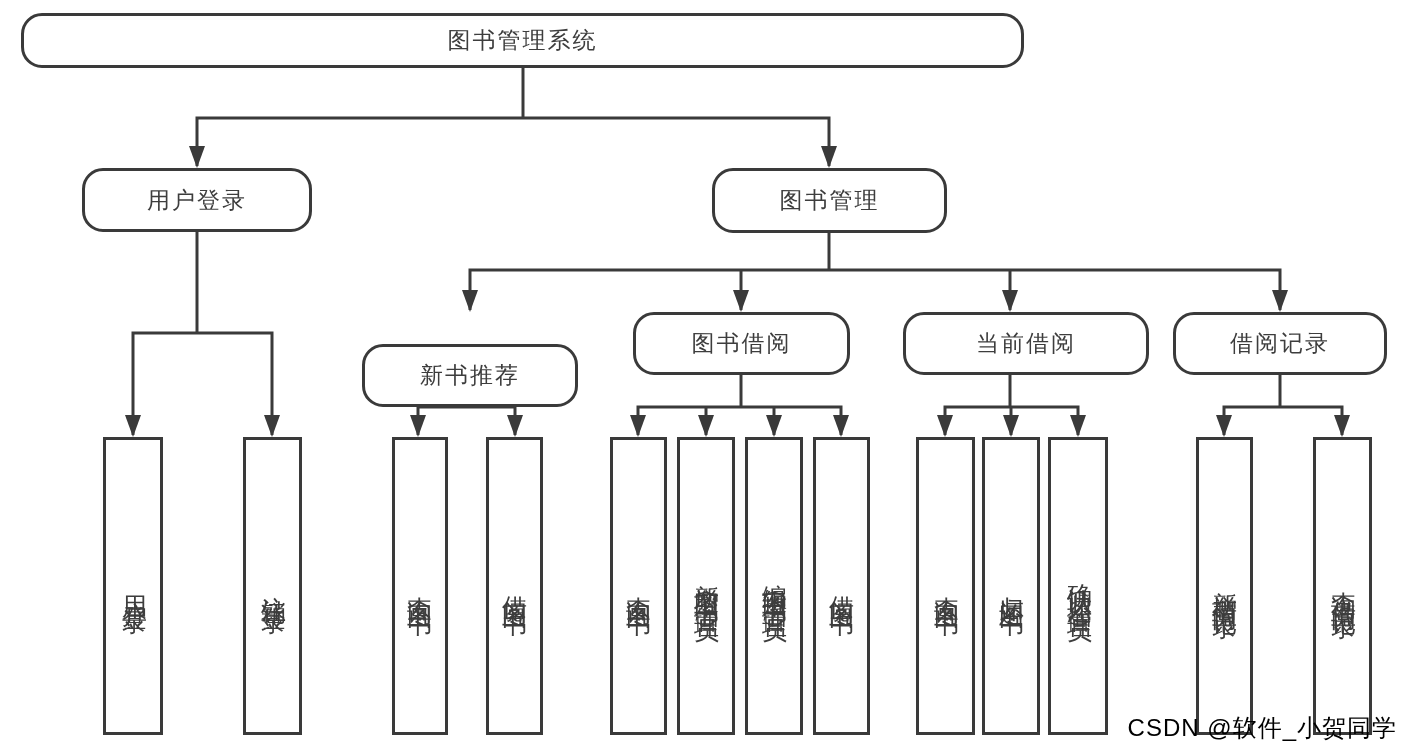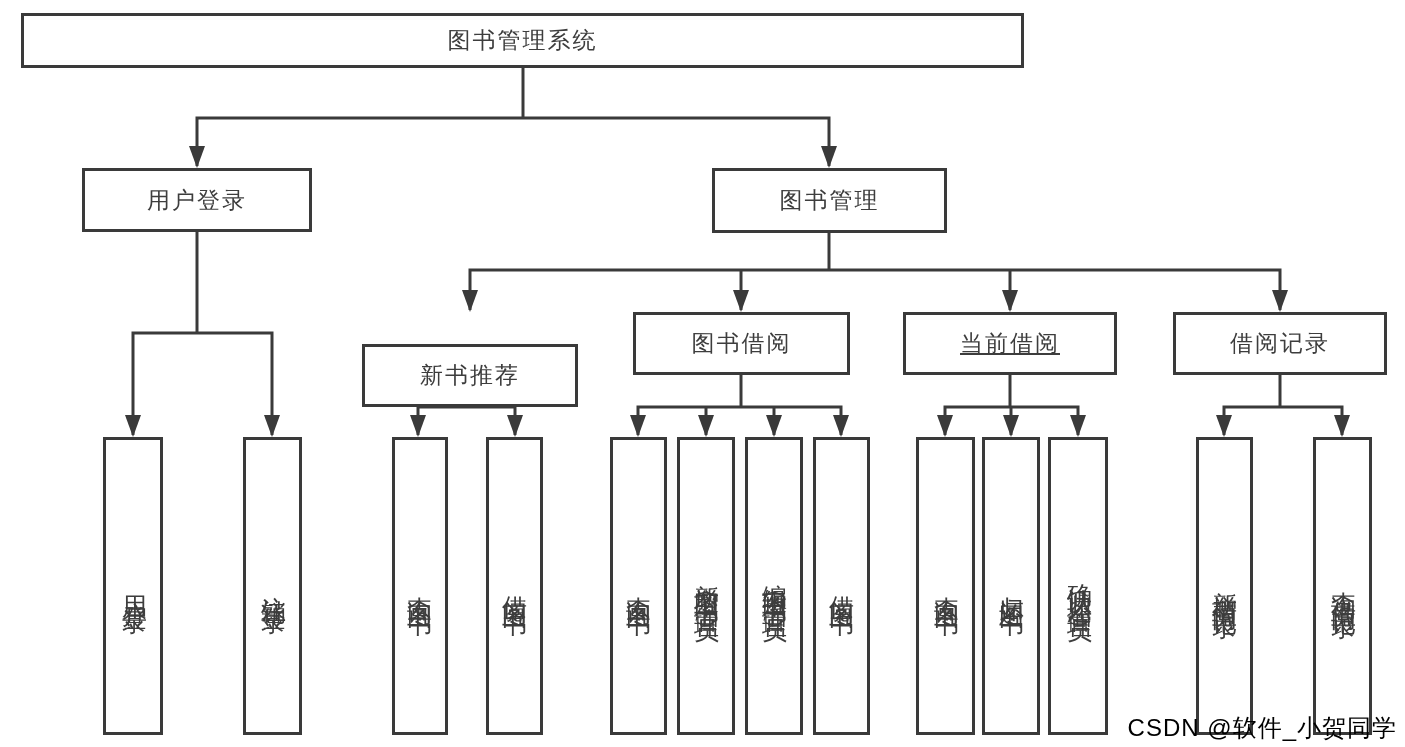--- a/index.html
+++ b/index.html
@@ -8,21 +8,21 @@
     font-family:"Liberation Sans","DejaVu Sans",sans-serif;
     overflow:hidden;color:#3d3d3d;
   }
   #connectors{position:absolute;left:0;top:0;z-index:0;}
   .node{
     position:absolute;box-sizing:border-box;background:#ffffff;
     border:3px solid #3a3a3a;z-index:1;
   }
   .hbox{
     display:flex;align-items:center;justify-content:center;
-    font-size:23px;letter-spacing:2px;white-space:nowrap;
+    font-size:23px;letter-spacing:2px;white-space:nowrap;border-radius:21px;
   }
   .vbox{
     writing-mode:vertical-rl;text-orientation:mixed;text-align:center;
     font-size:25px;letter-spacing:5px;line-height:50px;
     top:437px;height:298px;
   }
   .watermark{
     position:absolute;top:712px;right:8px;z-index:5;
     font-size:24px;letter-spacing:1px;color:#000000;white-space:nowrap;
   }
@@ -75,21 +75,21 @@
   </g>
 </svg>
 
 <div class="node hbox" style="left:21px;top:13px;width:1003px;height:55px;">图书管理系统</div>
 
 <div class="node hbox" style="left:82px;top:168px;width:230px;height:64px;">用户登录</div>
 <div class="node hbox" style="left:712px;top:168px;width:235px;height:65px;">图书管理</div>
 
 <div class="node hbox" style="left:362px;top:312px;width:216px;height:63px;margin-top:32px;">新书推荐</div>
 <div class="node hbox" style="left:633px;top:312px;width:217px;height:63px;text-align:right;">图书借阅</div>
-<div class="node hbox" style="left:903px;top:312px;width:214px;height:63px;text-decoration:underline;">当前借阅</div>
+<div class="node hbox" style="left:903px;top:312px;width:246px;height:63px;">当前借阅</div>
 <div class="node hbox" style="left:1173px;top:312px;width:214px;height:63px;">借阅记录</div>
 
 <div class="node vbox" style="left:103px;width:60px;">用户登录</div>
 <div class="node vbox" style="left:243px;width:59px;">注销登录</div>
 
 <div class="node vbox" style="left:392px;width:56px;">查询图书</div>
 <div class="node vbox" style="left:486px;width:57px;">借阅图书</div>
 
 <div class="node vbox" style="left:610px;width:57px;">查询图书</div>
 <div class="node vbox" style="left:677px;width:58px;">新增图书（管理员）</div>

